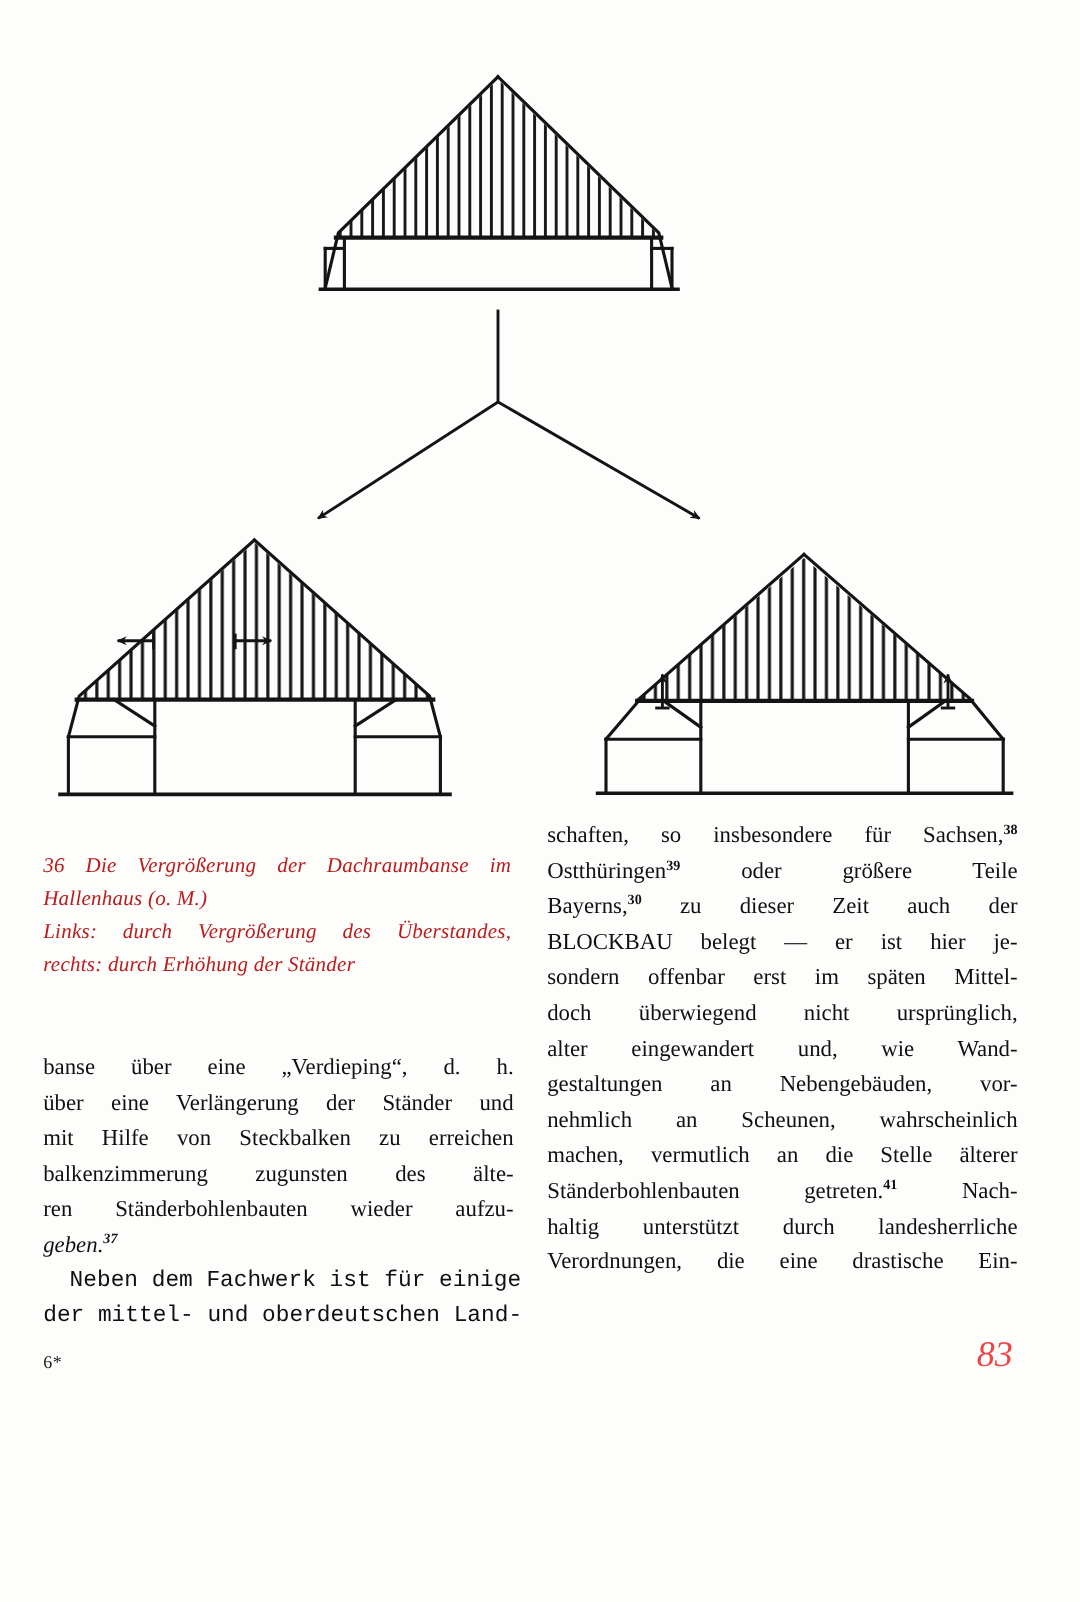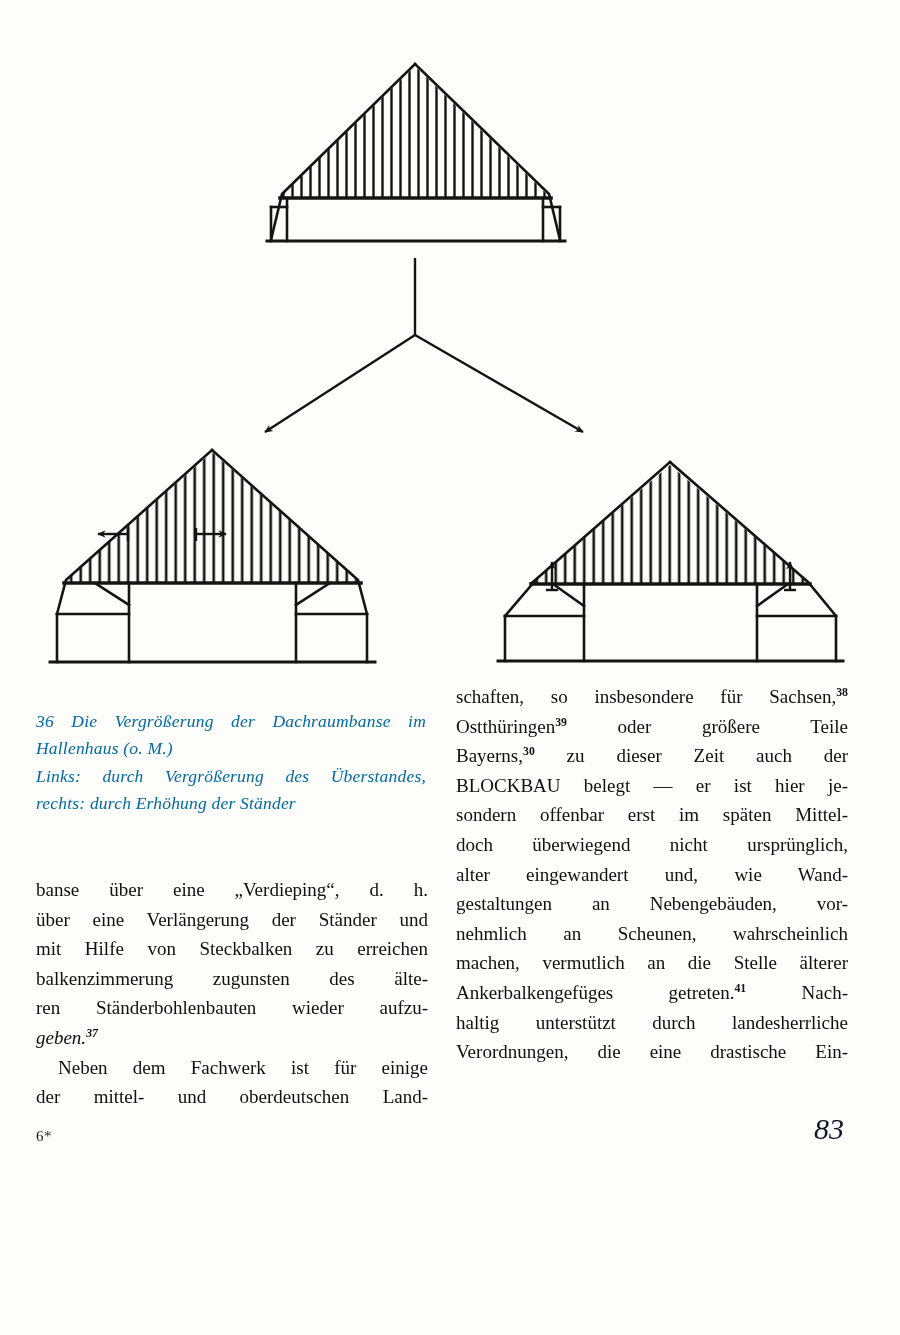--- a/index.html
+++ b/index.html
@@ -31,21 +31,21 @@
 
   
   .caption {
     position: absolute;
     left: 36px;
     top: 708px;
     width: 390px;
     font-style: italic;
     font-size: 17.5px;
     line-height: 27px;
-    color: #0369a1;
+    color: #b91c1c;
     letter-spacing: 0.2px;
   }
   .caption .cap-line { display: block; white-space: nowrap; }
   .caption .cap-just {
     display: block;
     text-align: justify;
     text-align-last: justify;
   }
   .caption .cap-group { margin: 0; }
   .caption .cap-second { margin-top: 1px; }
@@ -55,21 +55,21 @@
     position: absolute;
     width: 392px;
     font-size: 19px;
     line-height: 29.6px;
     color: #101010;
   }
   .col-left { left: 36px; top: 864px; margin-top: 11px; }
   .col-right { left: 456px; top: 682px; }
 
   .para { margin: 0; }
-  .para + .para { margin-top: 0; }
+  .para + .para { margin-top: 0; font-family: Liberation Mono, monospace; }
   .line {
     display: block;
     text-align: justify;
     text-align-last: justify;
     white-space: nowrap;
   }
   .line.last {
     text-align: left;
     text-align-last: left;
     font-style: italic;
@@ -90,21 +90,21 @@
     font-size: 15px;
     color: #1b1b1b;
     letter-spacing: 0.5px;
   }
   .folio-right {
     position: absolute;
     right: 56px;
     top: 1112px;
     font-size: 30px;
     font-style: italic;
-    color: #0f172a;
+    color: #ef4444;
     font-family: "Liberation Serif", "DejaVu Serif", serif;
   }
 </style>
 </head>
 <body>
 
 <div class="page">
 
   <div class="figure-block">
     <svg class="figure-svg" viewBox="0 0 900 690" xmlns="http://www.w3.org/2000/svg">
@@ -241,21 +241,21 @@
       <span class="line"><span>schaften, so insbesondere für Sachsen,</span><sup>38</sup></span>
       <span class="line"><span>Ostthüringen</span><sup>39</sup><span> oder größere Teile</span></span>
       <span class="line"><span>Bayerns,</span><sup>30</sup><span> zu dieser Zeit auch der</span></span>
       <span class="line">BLOCKBAU belegt — er ist hier je-</span>
       <span class="line">sondern offenbar erst im späten Mittel-</span>
       <span class="line">doch überwiegend nicht ursprünglich,</span>
       <span class="line">alter eingewandert und, wie Wand-</span>
       <span class="line">gestaltungen an Nebengebäuden, vor-</span>
       <span class="line">nehmlich an Scheunen, wahrscheinlich</span>
       <span class="line">machen, vermutlich an die Stelle älterer</span>
-      <span class="line"><span>Ankerbalkengefüges getreten.</span><sup>41</sup><span> Nach-</span></span>
+      <span class="line"><span>Ständerbohlenbauten getreten.</span><sup>41</sup><span> Nach-</span></span>
       <span class="line">haltig unterstützt durch landesherrliche</span>
       <span class="line">Verordnungen, die eine drastische Ein-</span>
     </p>
   </div>
 
   <div class="folio-left">6*</div>
   <div class="folio-right">83</div>
 
 </div>
 

